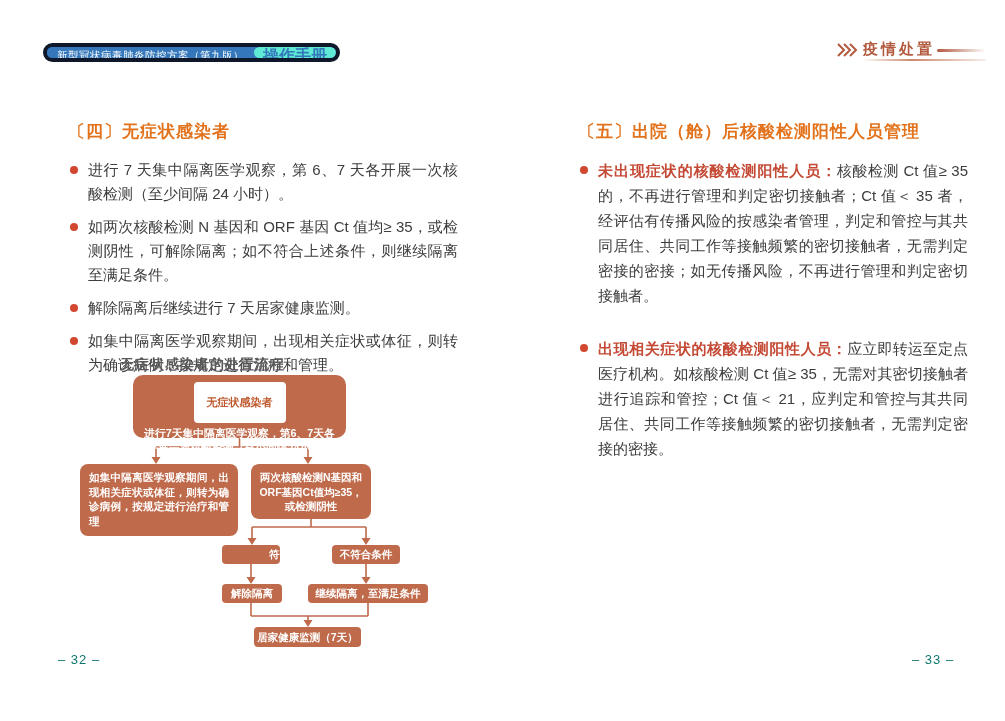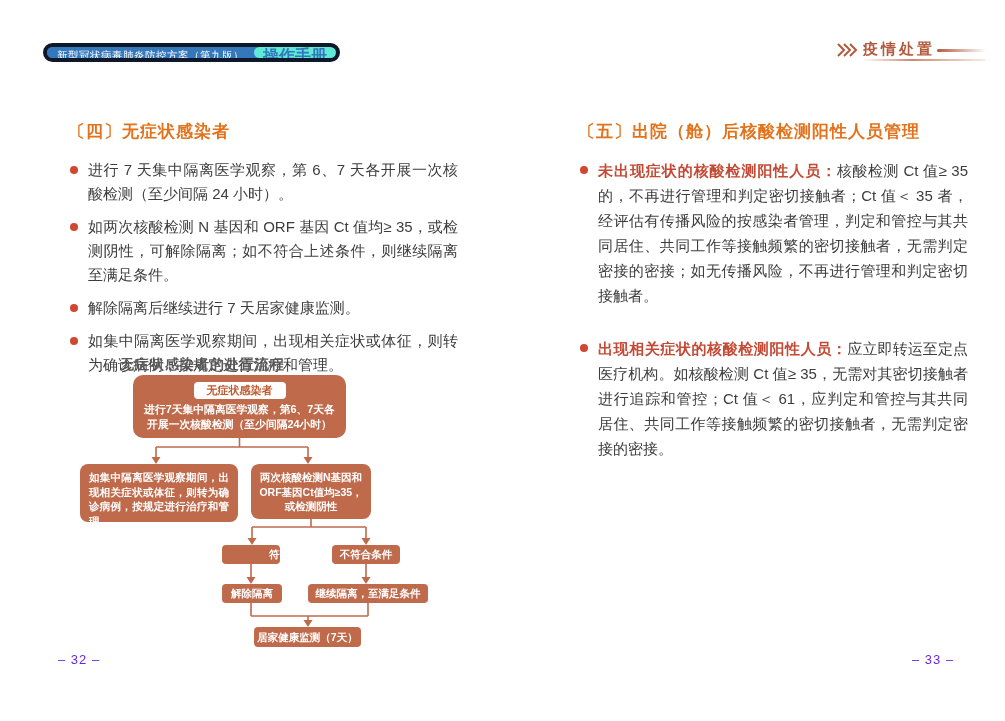--- a/index.html
+++ b/index.html
@@ -69,47 +69,47 @@
   .fc-title {
     position:absolute; left:120px; top:356px; width:240px; 
     color:#595959; font-size:14px; font-weight:bold; letter-spacing:1px;
   }
   .fc-box {
     position:absolute; background:#bf6a4b; color:#ffffff;
     font-weight:bold; z-index:2;
   }
   .fc-root { left:133px; top:375px; width:213px; height:63px; border-radius:10px; text-align:center; }
   .fc-root-pill {
-    display:inline-block; margin-top:7px; padding:1px 13px;
+    display:inline-block; margin-top:7px; padding:13px 13px;
     background:#ffffff; color:#c05a2e; border-radius:4px;
     font-size:11px; font-weight:bold;
   }
   .fc-root-text { font-size:10.8px; line-height:15px; margin-top:3px; padding:0 6px; }
   .fc-branch-left {
-    left:80px; top:464px; width:158px; height:58px; border-radius:8px;
+    left:80px; top:464px; width:158px; height:72px; border-radius:8px;
     font-size:10.5px; line-height:14.5px; padding:6px 9px; text-align:justify;
   }
   .fc-branch-right {
     left:251px; top:464px; width:120px; height:55px; border-radius:8px;
     font-size:10.5px; line-height:14.5px; padding:6px 8px; text-align:center;
   }
   .fc-small {
     height:19px; border-radius:4px; font-size:10.5px; line-height:19px;
     text-align:center; white-space:nowrap;
   }
   .fc-yes      { left:222px; top:545px; width:58px;padding-left:47px; }
   .fc-no       { left:332px; top:545px; width:68px; }
   .fc-release  { left:222px; top:584px; width:60px; }
   .fc-continue { left:308px; top:584px; width:120px; }
   .fc-final    { left:254px; top:627px; width:107px; height:20px; line-height:20px; }
   #fc-connectors { position:absolute; left:0; top:0; z-index:1; pointer-events:none; }
 
   
   .page-num {
-    position:absolute; top:652px; color:#6d28d9; font-size:13px;
+    position:absolute; top:652px; color:#0f766e; font-size:13px;
     letter-spacing:1px; white-space:nowrap;
   }
   .page-num.left  { left:58px; }
   .page-num.right { left:912px; }
 </style>
 </head>
 <body>
 
 <div id="page">
 
@@ -182,21 +182,21 @@
 
   <div class="col-right">
     <h2 class="heading">〔五〕出院（舱）后核酸检测阳性人员管理</h2>
     <ul class="bullets">
       <li class="bullet">
         <span class="dot"></span>
         <span><span class="lead">未出现症状的核酸检测阳性人员：</span><span>核酸检测 Ct 值≥ 35 的，不再进行管理和判定密切接触者；Ct 值＜ 35 者，经评估有传播风险的按感染者管理，判定和管控与其共同居住、共同工作等接触频繁的密切接触者，无需判定密接的密接；如无传播风险，不再进行管理和判定密切接触者。</span></span>
       </li>
       <li class="bullet">
         <span class="dot"></span>
-        <span><span class="lead">出现相关症状的核酸检测阳性人员：</span><span>应立即转运至定点医疗机构。如核酸检测 Ct 值≥ 35，无需对其密切接触者进行追踪和管控；Ct 值＜ 61，应判定和管控与其共同居住、共同工作等接触频繁的密切接触者，无需判定密接的密接。</span></span>
+        <span><span class="lead">出现相关症状的核酸检测阳性人员：</span><span>应立即转运至定点医疗机构。如核酸检测 Ct 值≥ 35，无需对其密切接触者进行追踪和管控；Ct 值＜ 21，应判定和管控与其共同居住、共同工作等接触频繁的密切接触者，无需判定密接的密接。</span></span>
       </li>
     </ul>
   </div>
 
   <div class="page-num left">– 32 –</div>
   <div class="page-num right">– 33 –</div>
 
 </div>
 
 </body></html>

